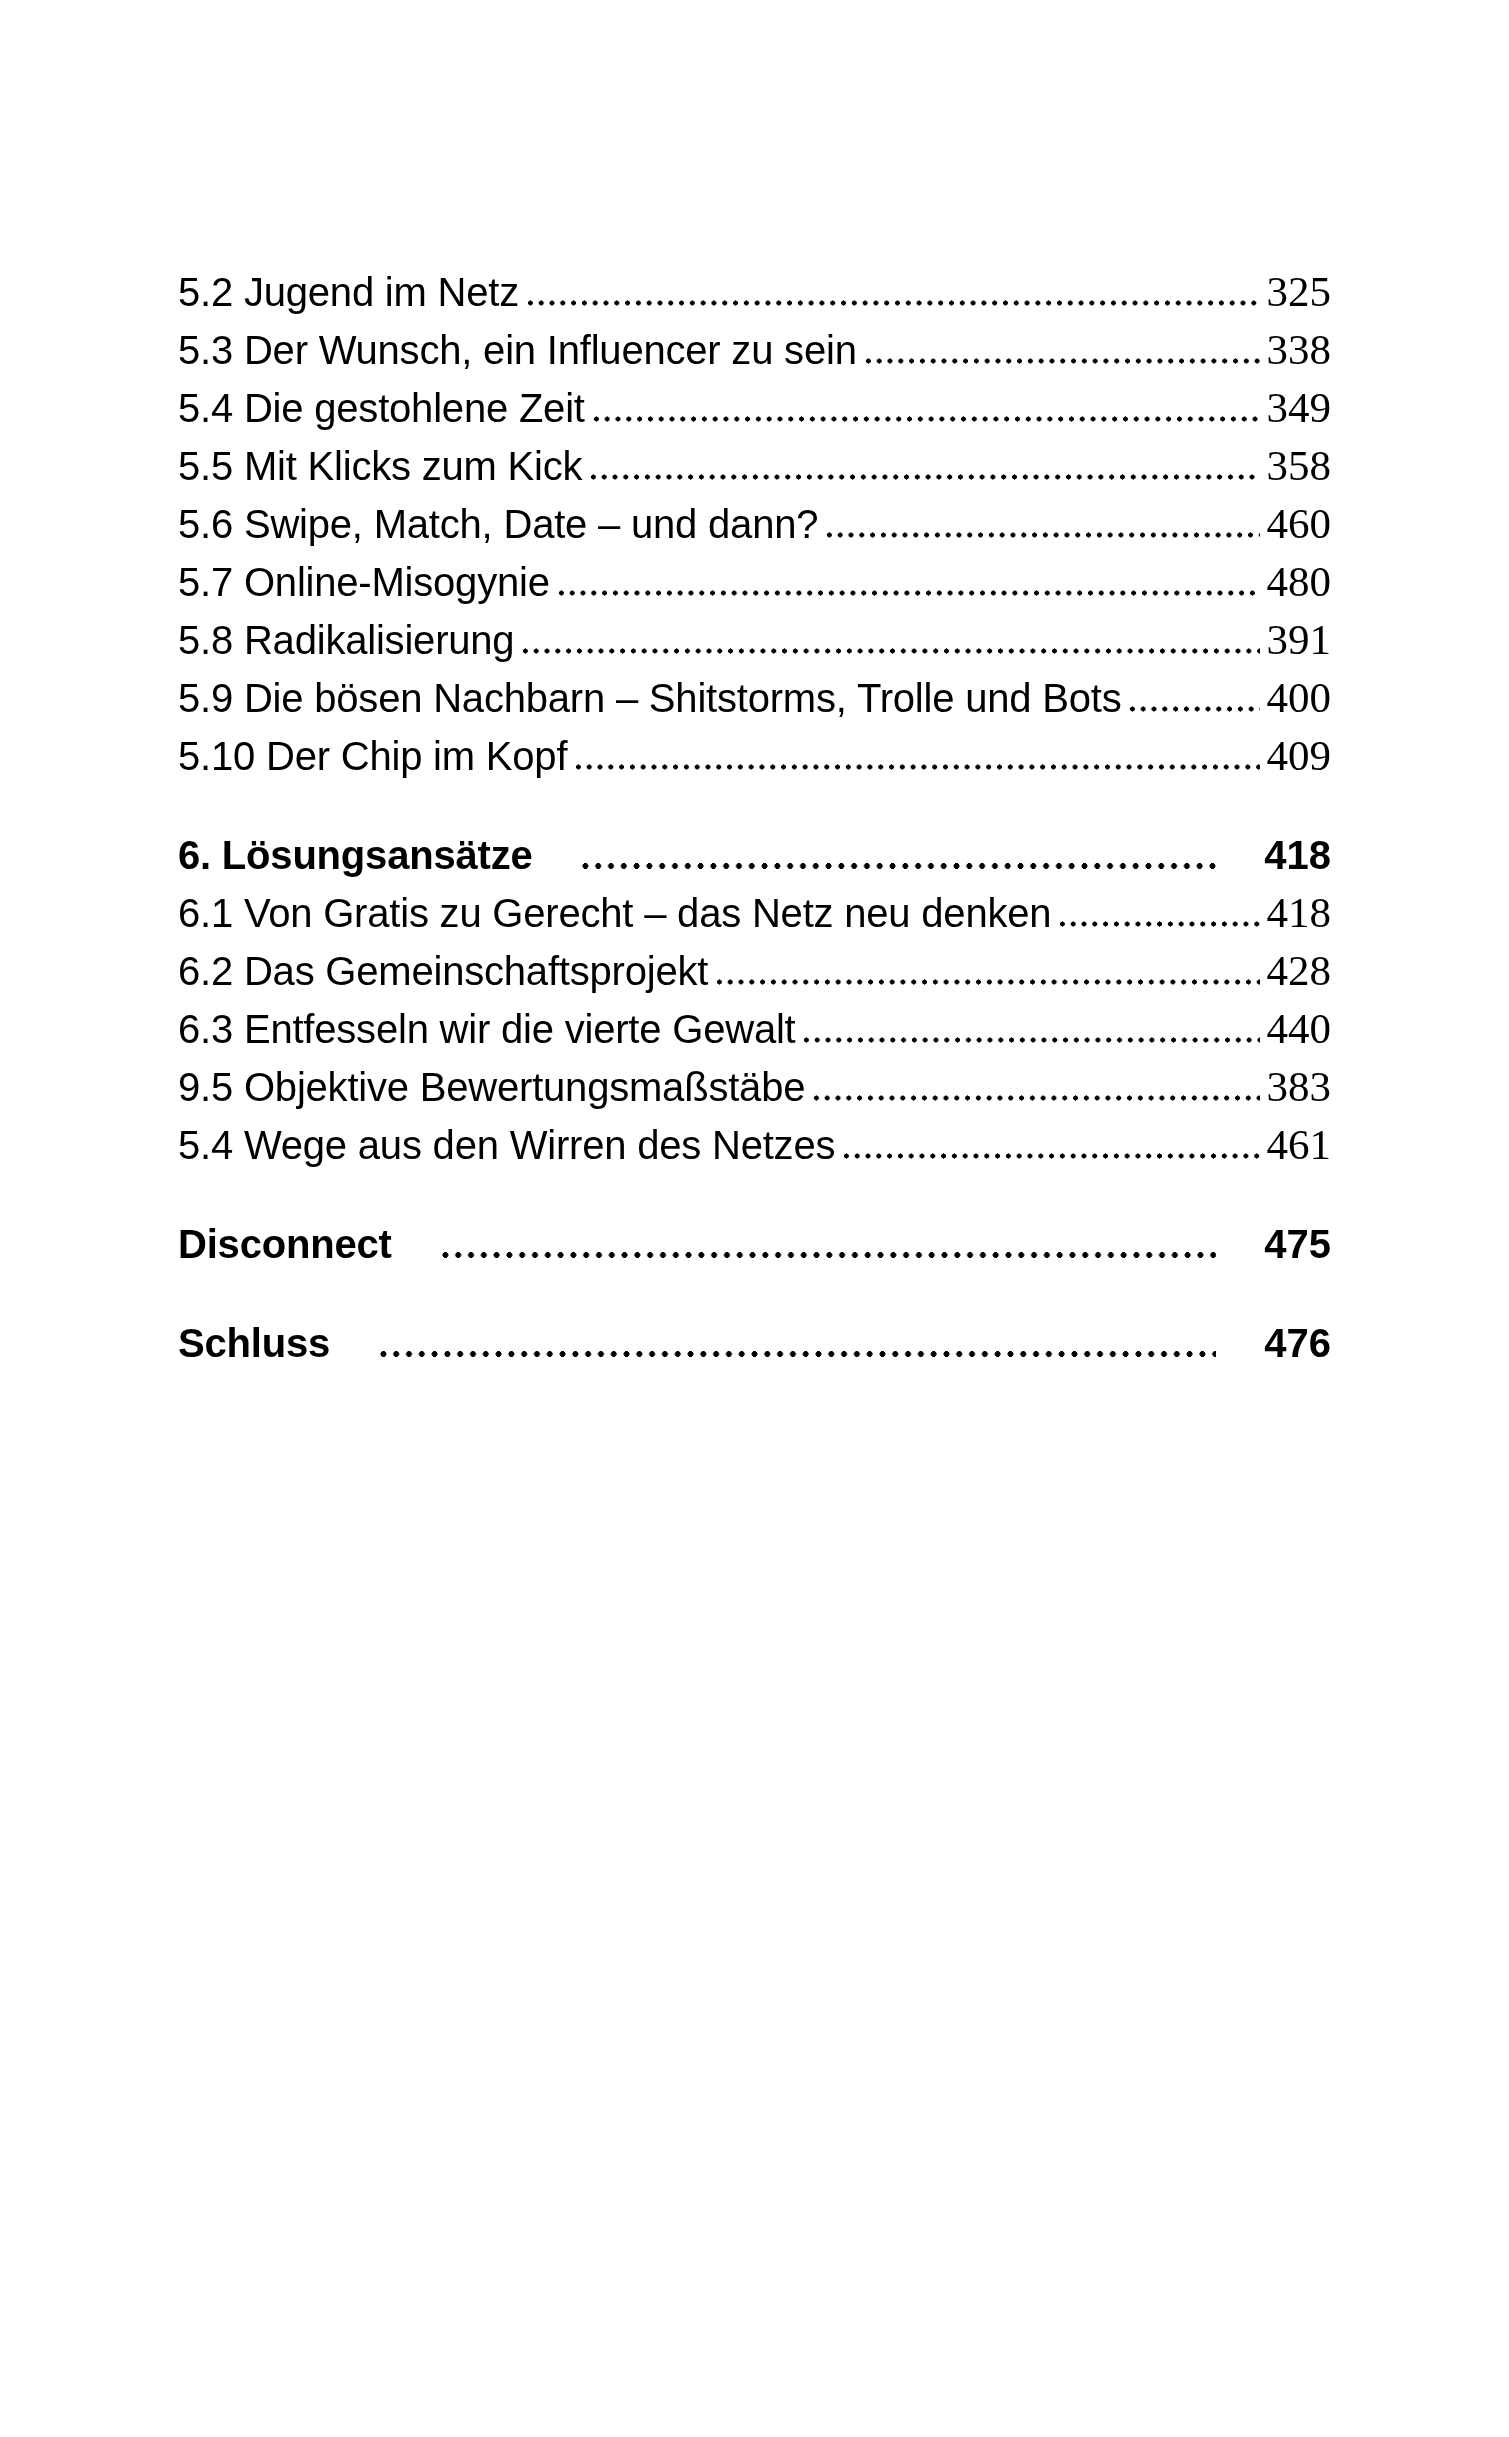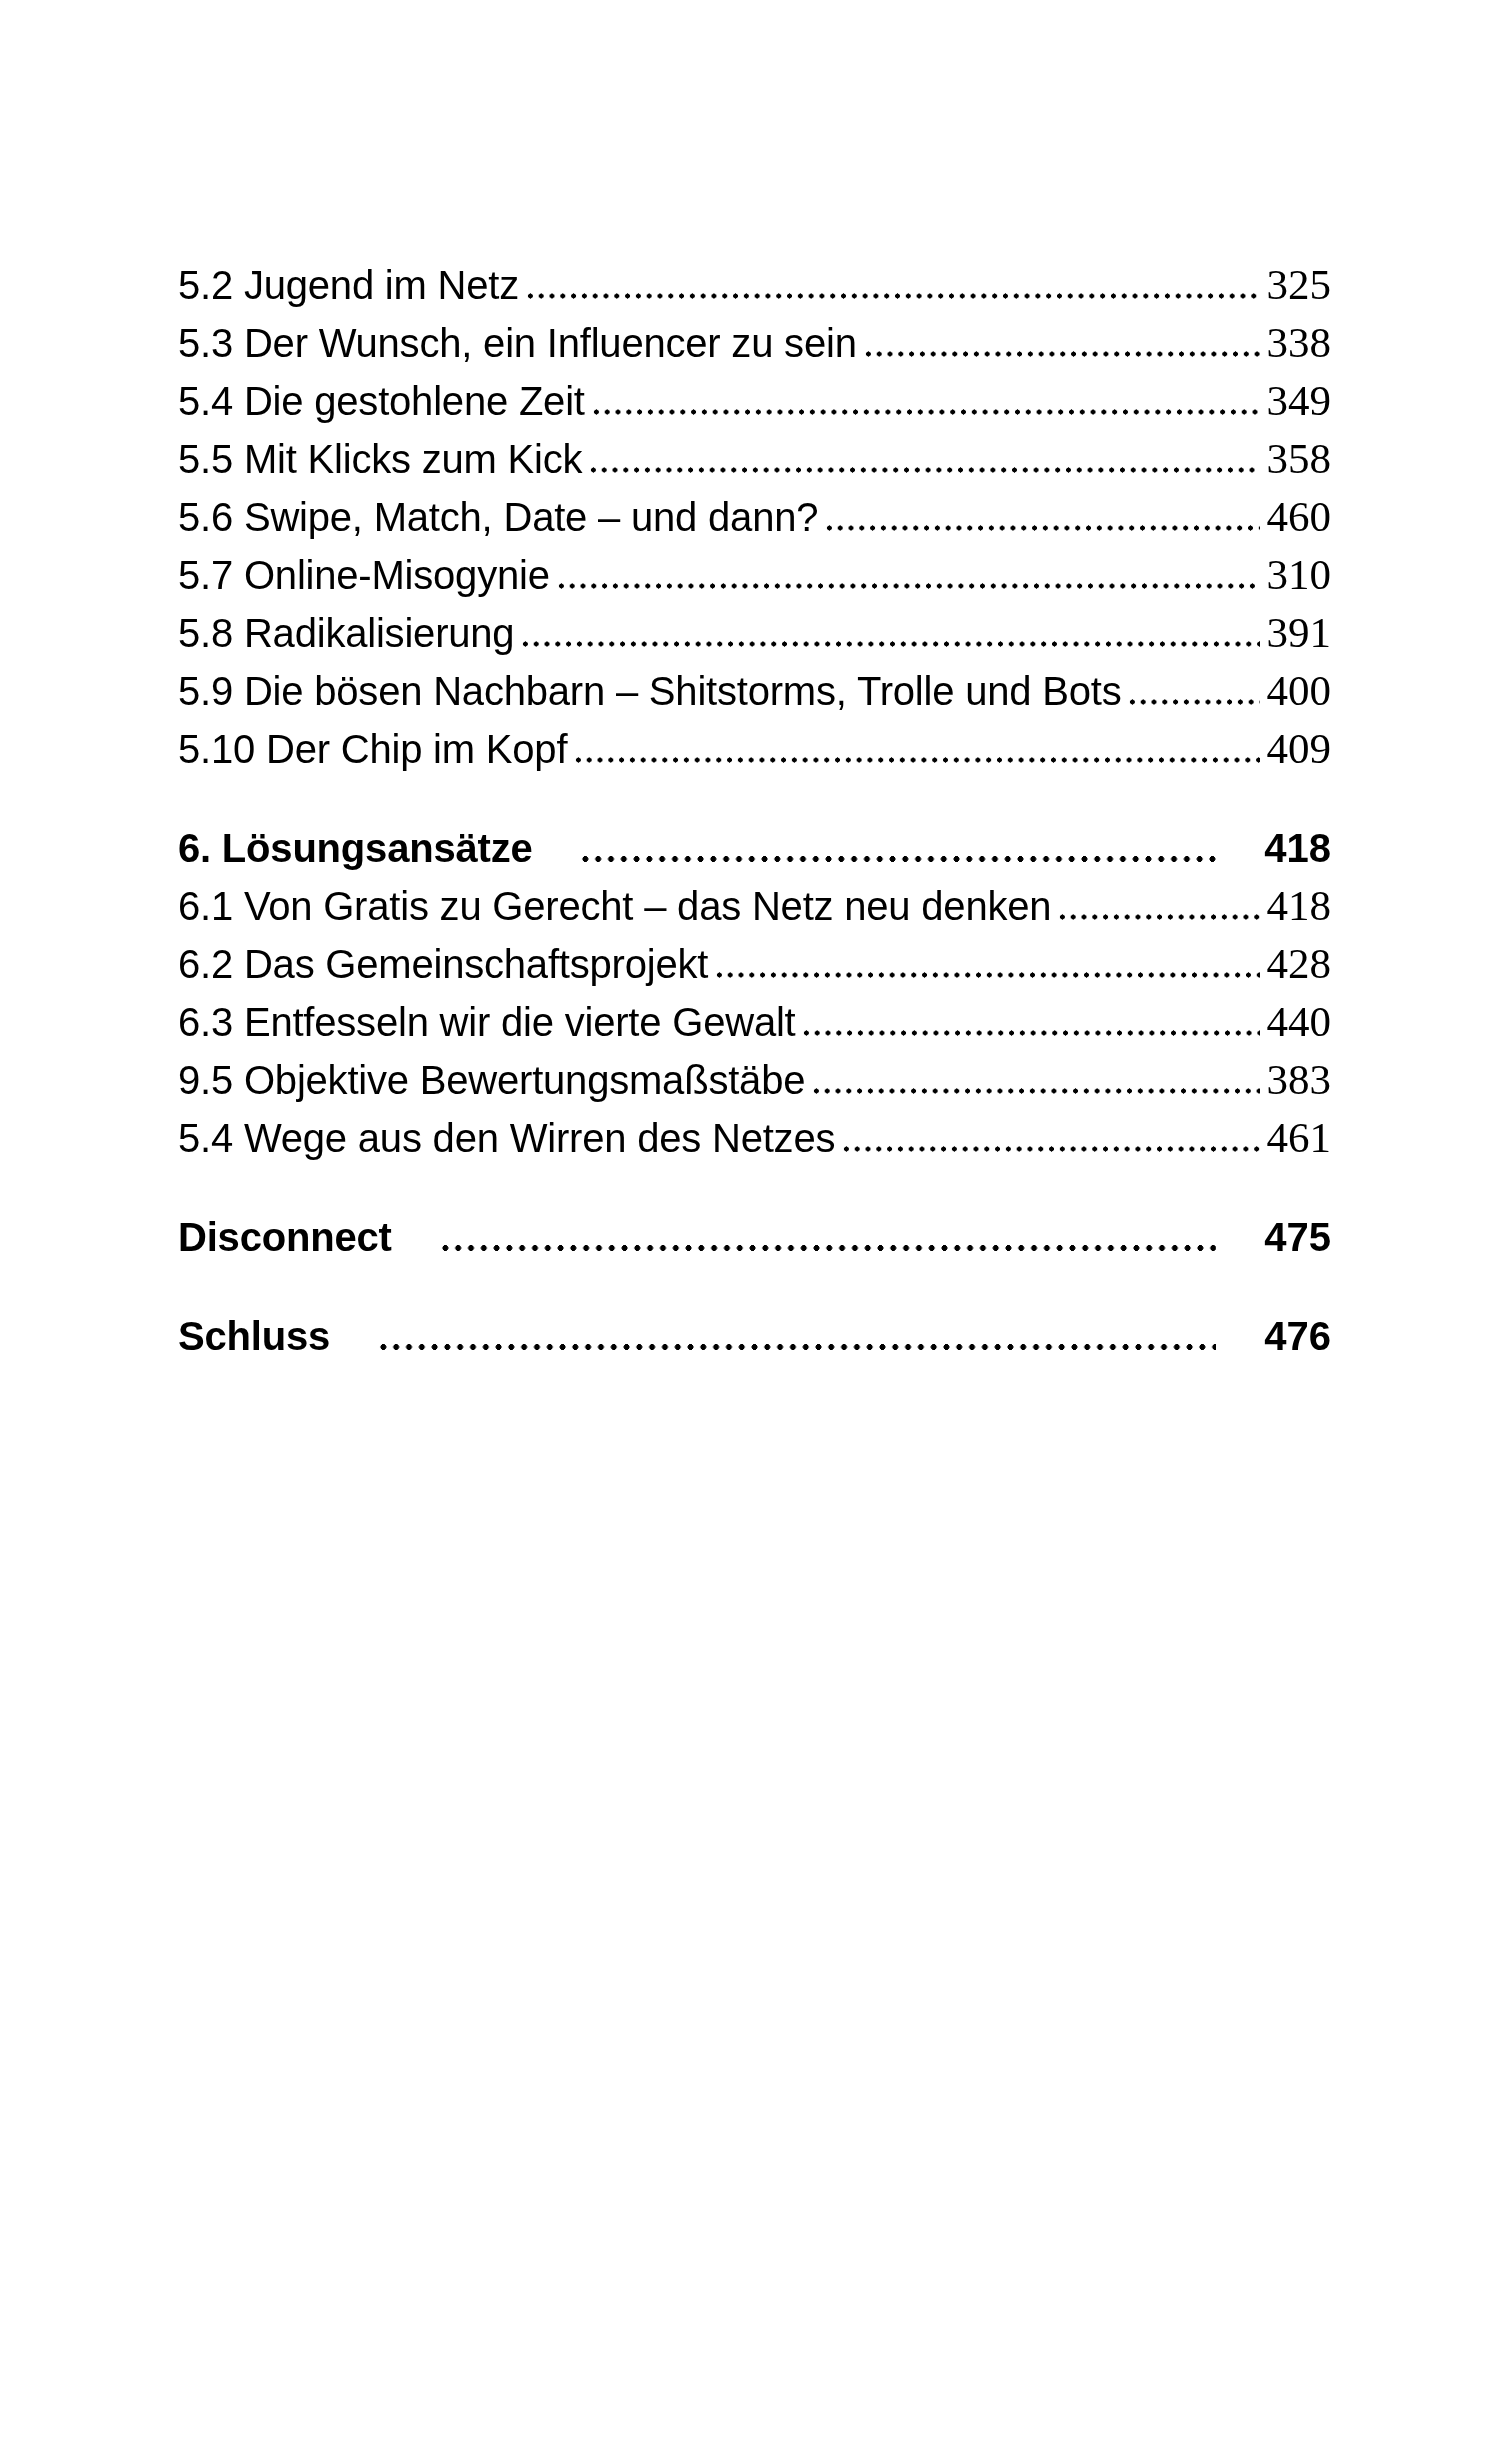--- a/index.html
+++ b/index.html
@@ -10,21 +10,21 @@
   body {
     width: 1509px;
     height: 2438px;
     position: relative;
     font-family: "Liberation Sans", sans-serif;
     color: #000000;
   }
   .toc {
     position: absolute;
     left: 178px;
-    top: 256px;
+    top: 263px;
     width: 1153px;
   }
   .toc-row {
     display: flex;
     align-items: baseline;
     height: 58px;
     line-height: 58px;
     white-space: nowrap;
   }
   .toc-row.spaced {
@@ -92,21 +92,21 @@
       <span class="toc-page-num">358</span>
     </div>
     <div class="toc-row">
       <span class="toc-label">5.6 Swipe, Match, Date – und dann?</span>
       <span class="leader"></span>
       <span class="toc-page-num">460</span>
     </div>
     <div class="toc-row">
       <span class="toc-label">5.7 Online-Misogynie</span>
       <span class="leader"></span>
-      <span class="toc-page-num">310</span>
+      <span class="toc-page-num">480</span>
     </div>
     <div class="toc-row">
       <span class="toc-label">5.8 Radikalisierung</span>
       <span class="leader"></span>
       <span class="toc-page-num">391</span>
     </div>
     <div class="toc-row">
       <span class="toc-label">5.9 Die bösen Nachbarn – Shitstorms, Trolle und Bots</span>
       <span class="leader"></span>
       <span class="toc-page-num">400</span>

